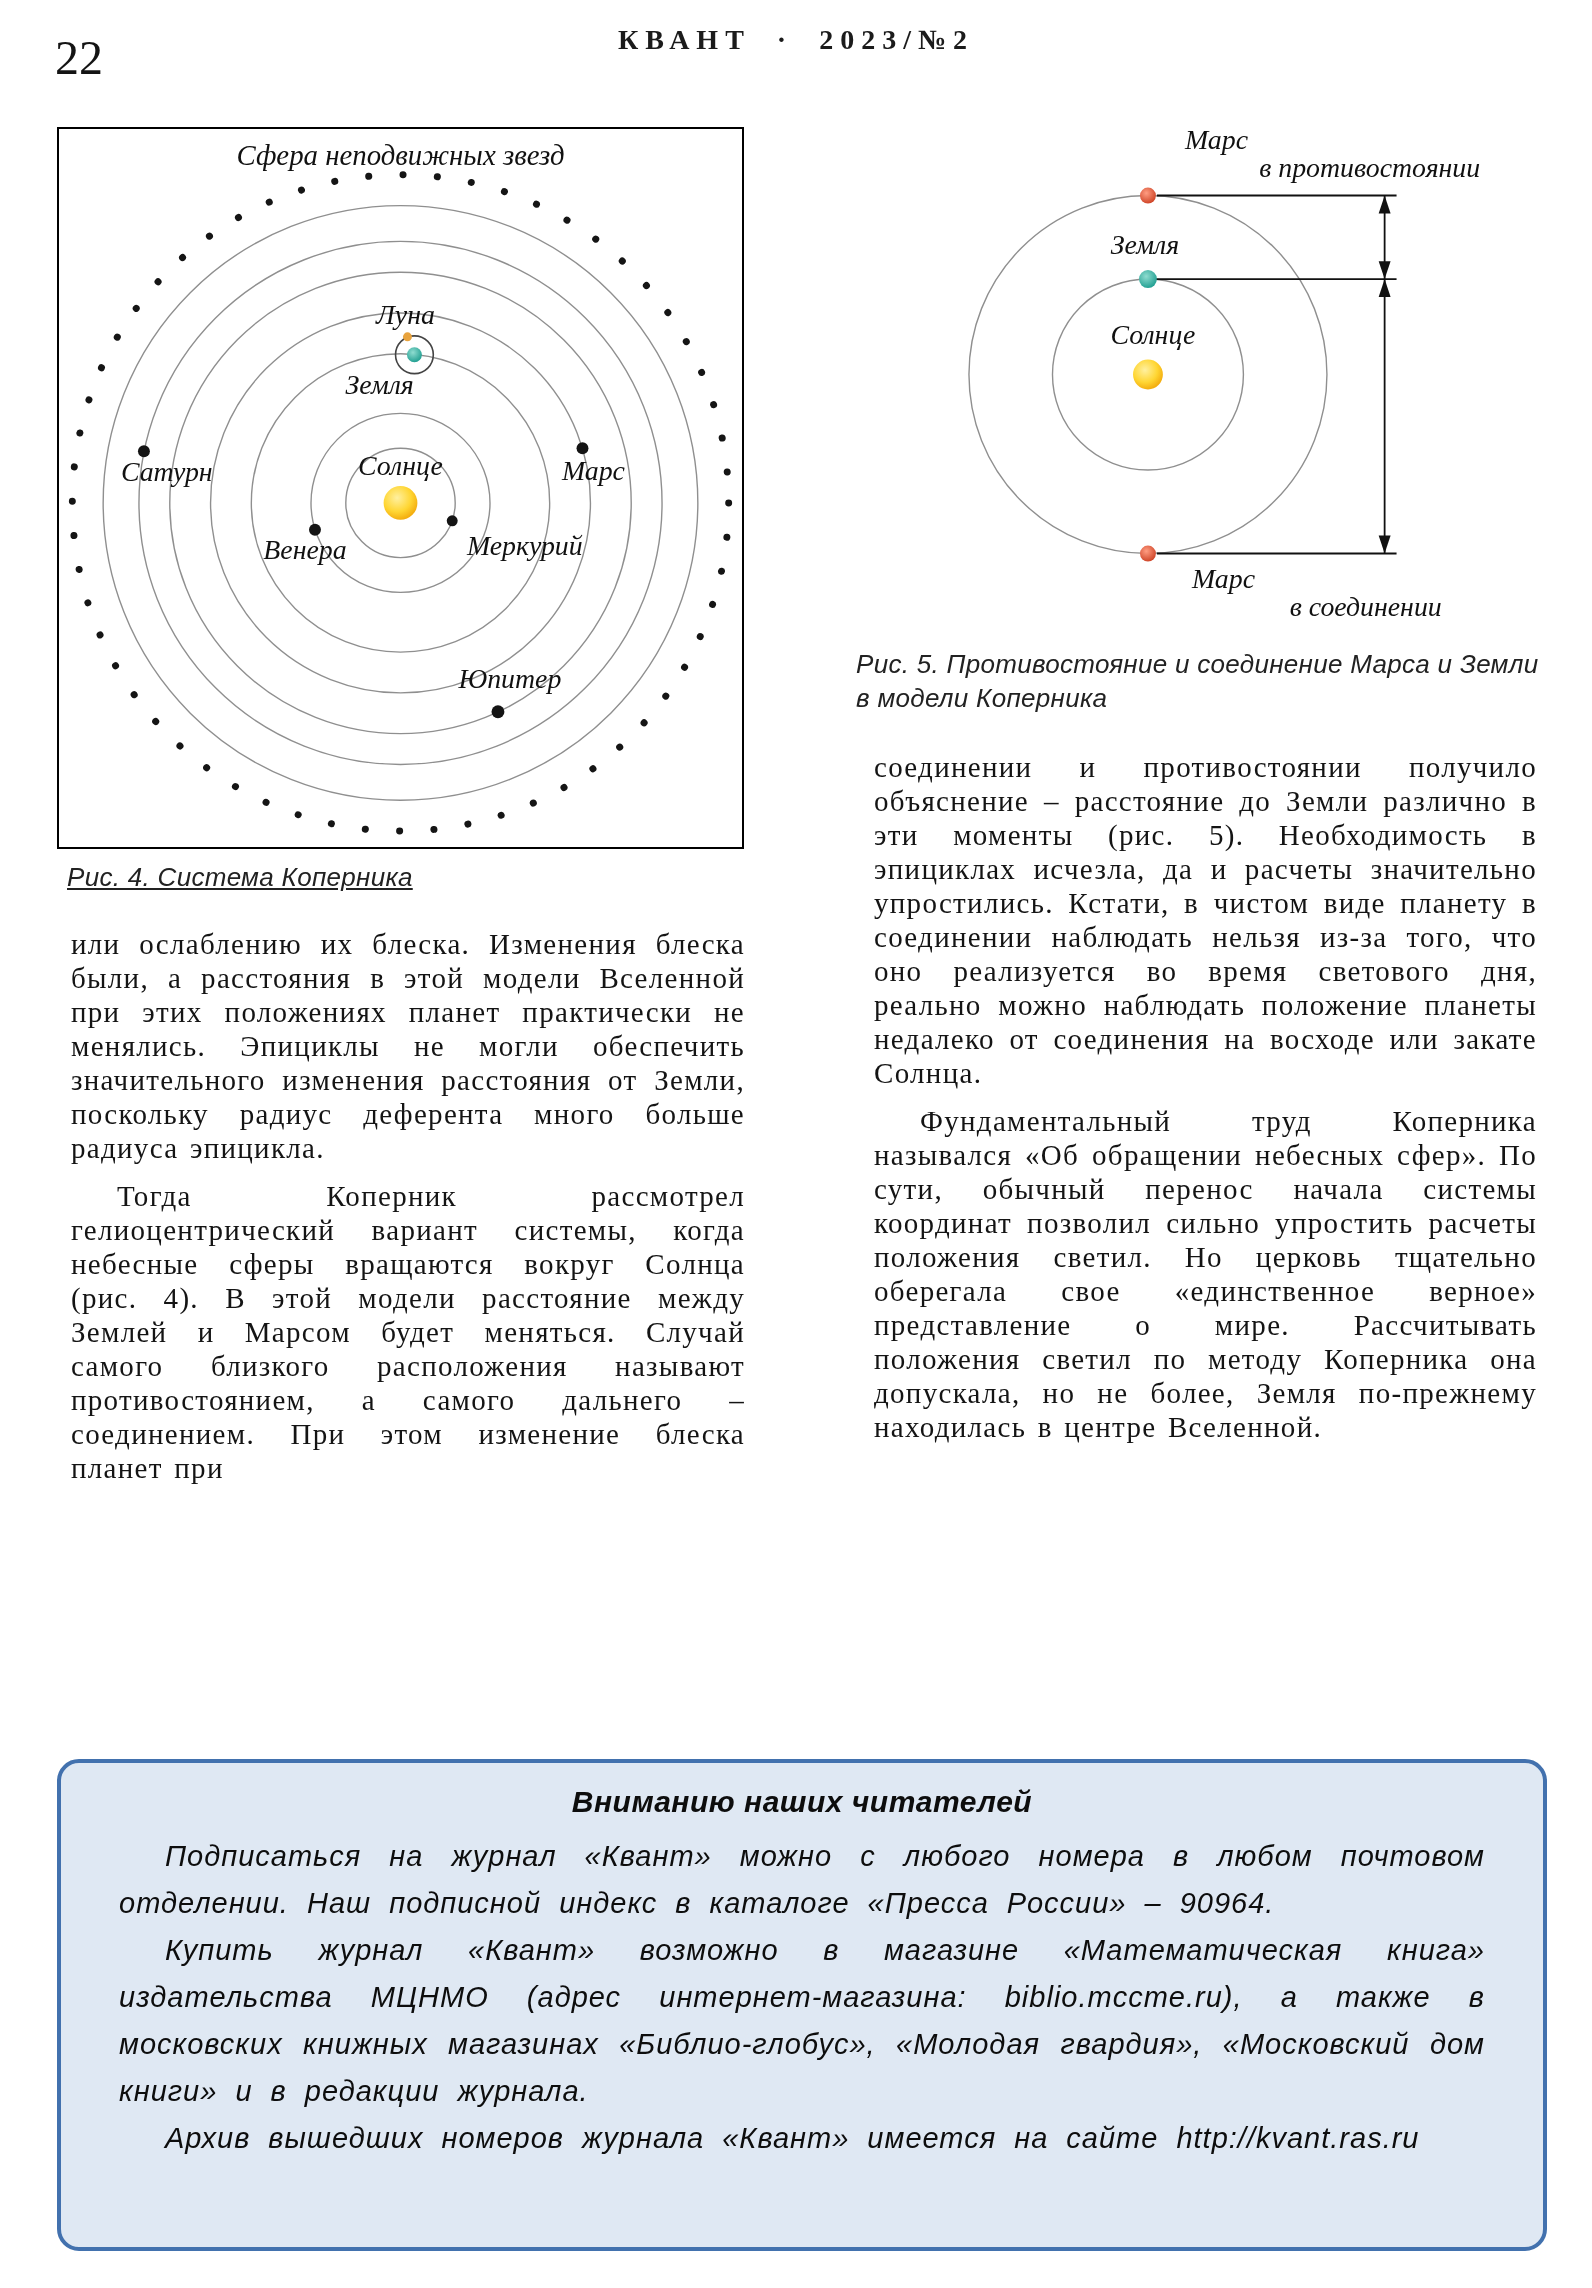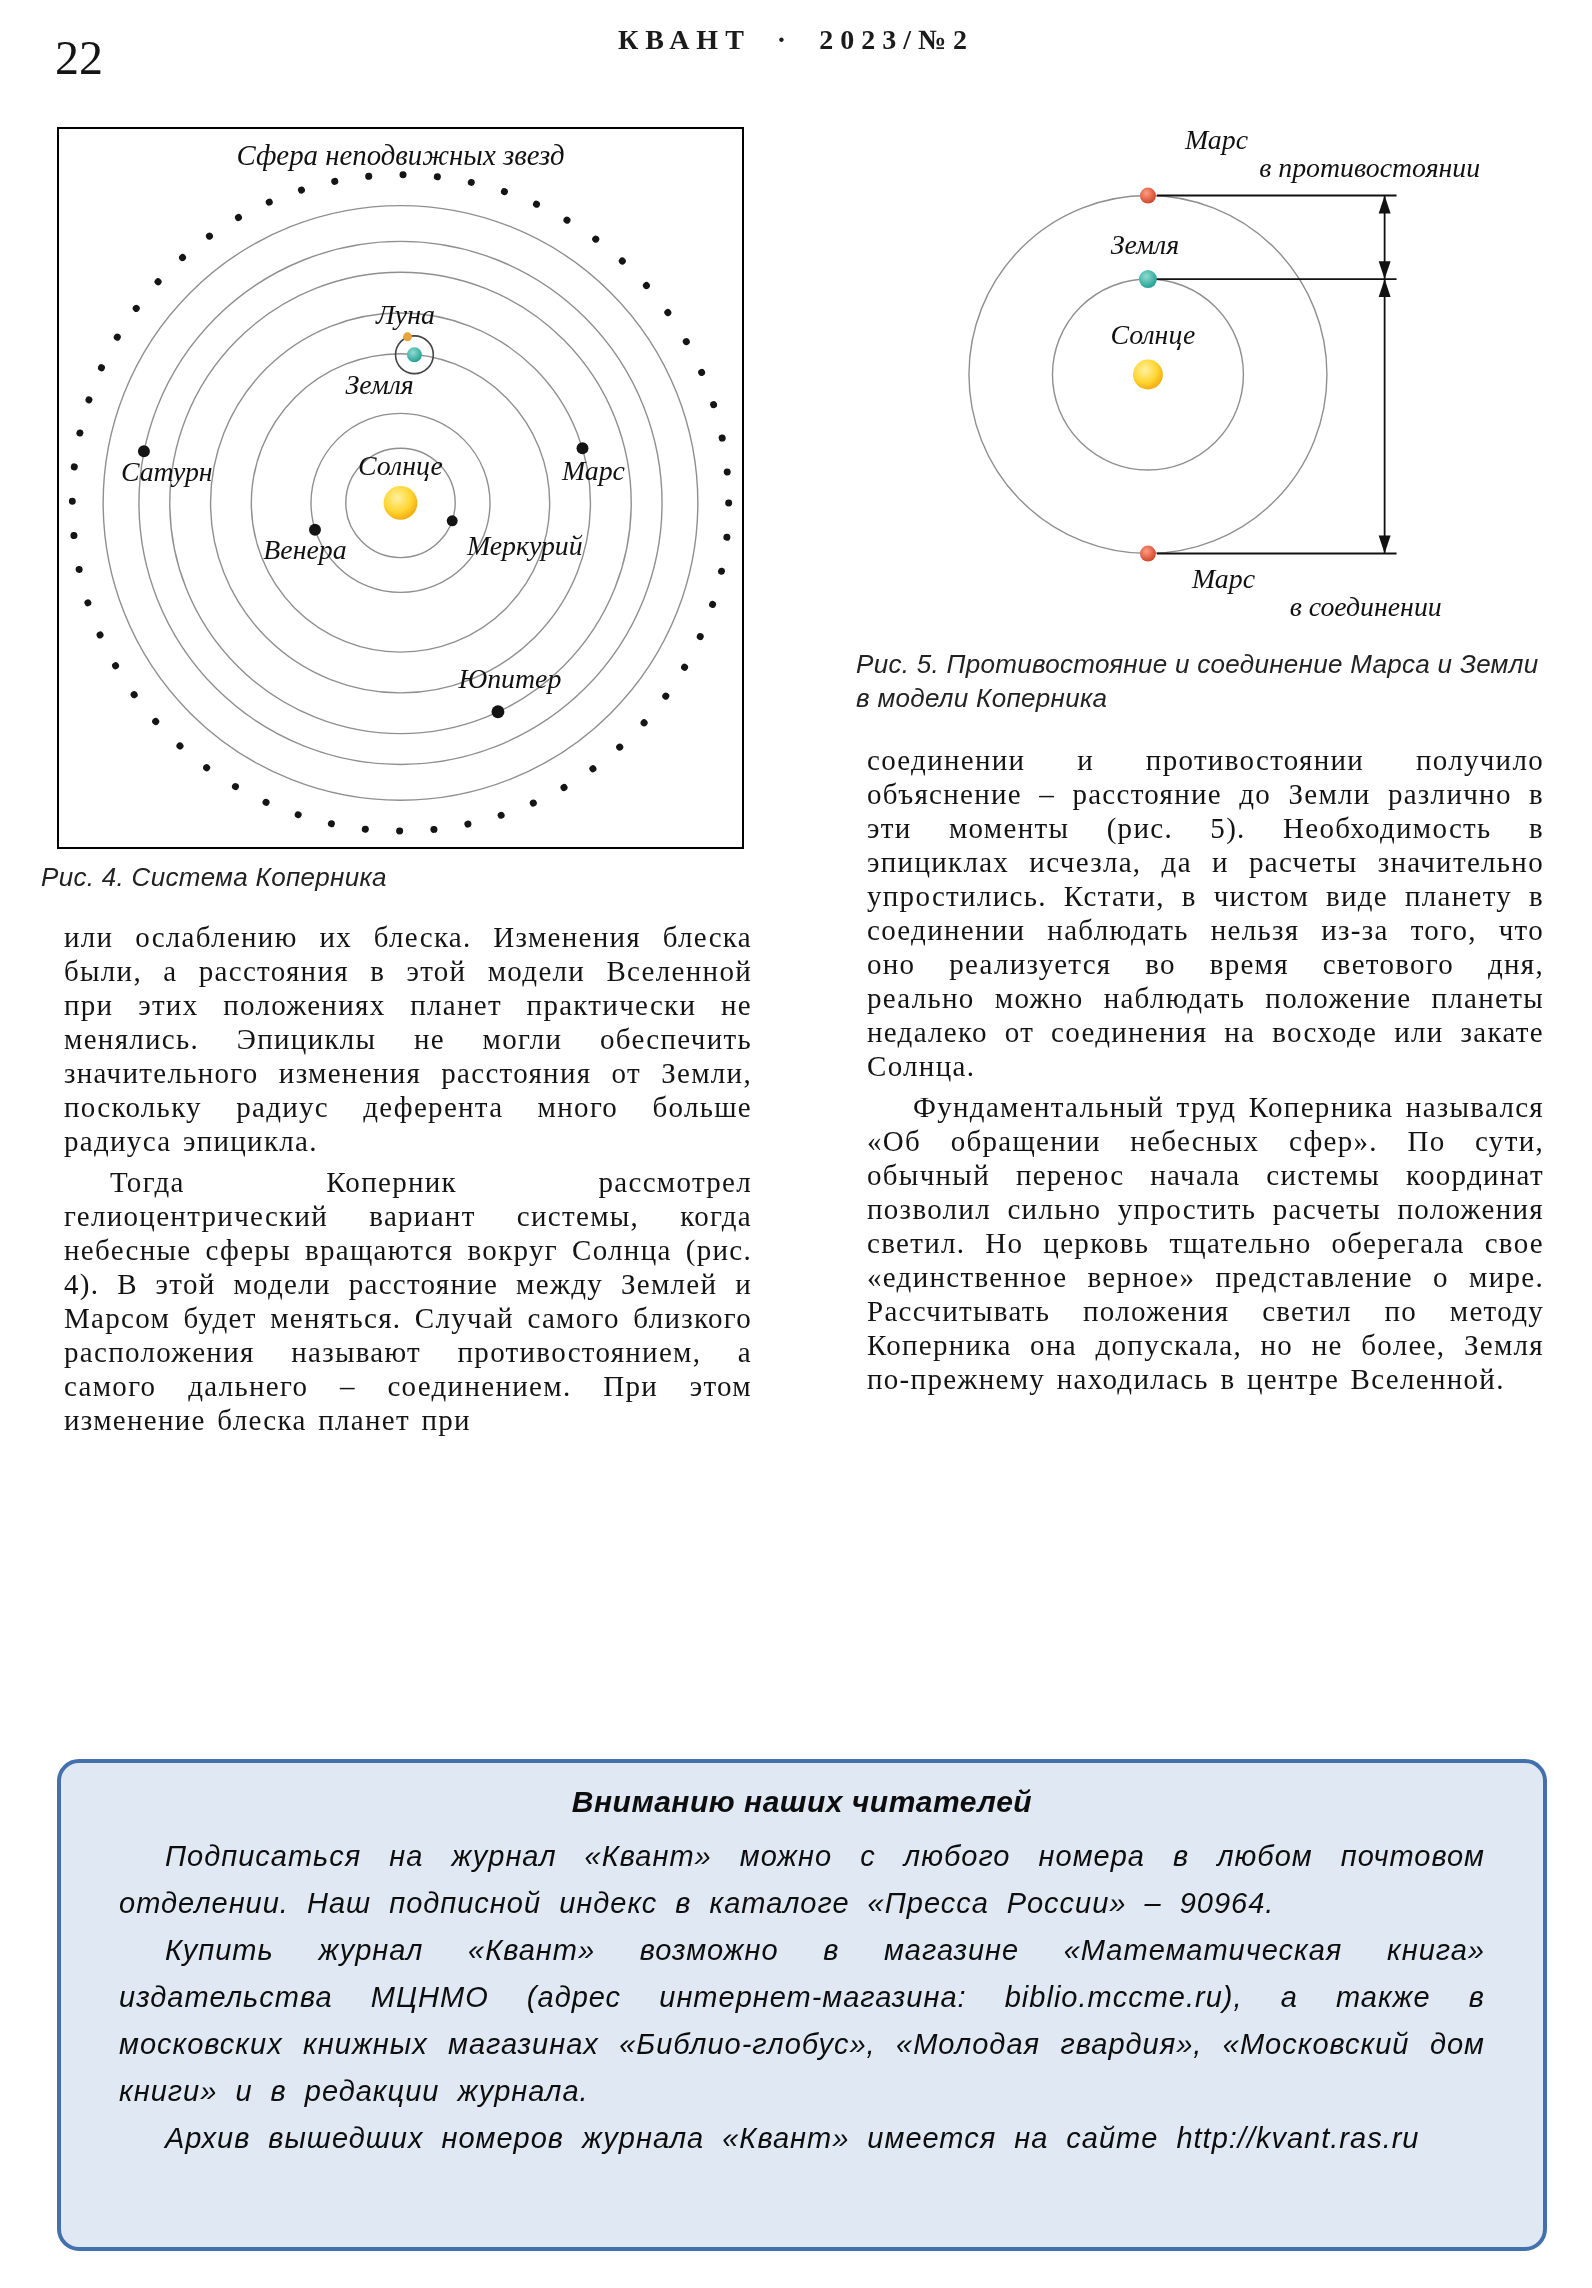--- a/index.html
+++ b/index.html
@@ -32,32 +32,32 @@
   .star-ring { fill:none; stroke:#151515; stroke-width:7; stroke-dasharray:0.1 34.5; stroke-linecap:round; }
   .planet { stroke:none; }
   .dim-line { stroke:#111; stroke-width:1.8; }
   .arrow { fill:#111; stroke:none; }
 
   
   .caption {
     position:absolute; font-family:"Liberation Sans","DejaVu Sans",sans-serif;
     font-style:italic; font-size:26px; line-height:34px; color:#222; letter-spacing:0.3px;
   }
-  .fig4-caption { left:41px; top:860px; width:687px; }
+  .fig4-caption { left:67px; top:860px; width:687px;text-decoration:underline; }
   .fig5-caption { left:856px; top:647px; width:697px; }
 
   
   .fig5 { position:absolute; left:935px; top:109px; width:587px; height:537px; }
 
   
   .col {
     position:absolute; text-align:justify; font-size:29px; line-height:34px;
     letter-spacing:1.3px; word-spacing:3px; color:#141414;
   }
-  .col p { margin:7px; }
+  .col p { margin:14px; }
   .col p.indent, .notice p.indent { text-indent:46px; }
   .col-left  { left:57px;  top:913px; width:702px; }
   .col-right { left:860px; top:736px; width:691px; }
 
   
   .notice {
     position:absolute; left:57px; top:1759px; width:1490px; height:492px;
     box-sizing:border-box; background:#dfe8f3; border:4px solid #4271ae;
     border-radius:22px; padding:18px 58px 20px 58px;
     font-family:Liberation Sans, sans-serif; font-style:italic;

